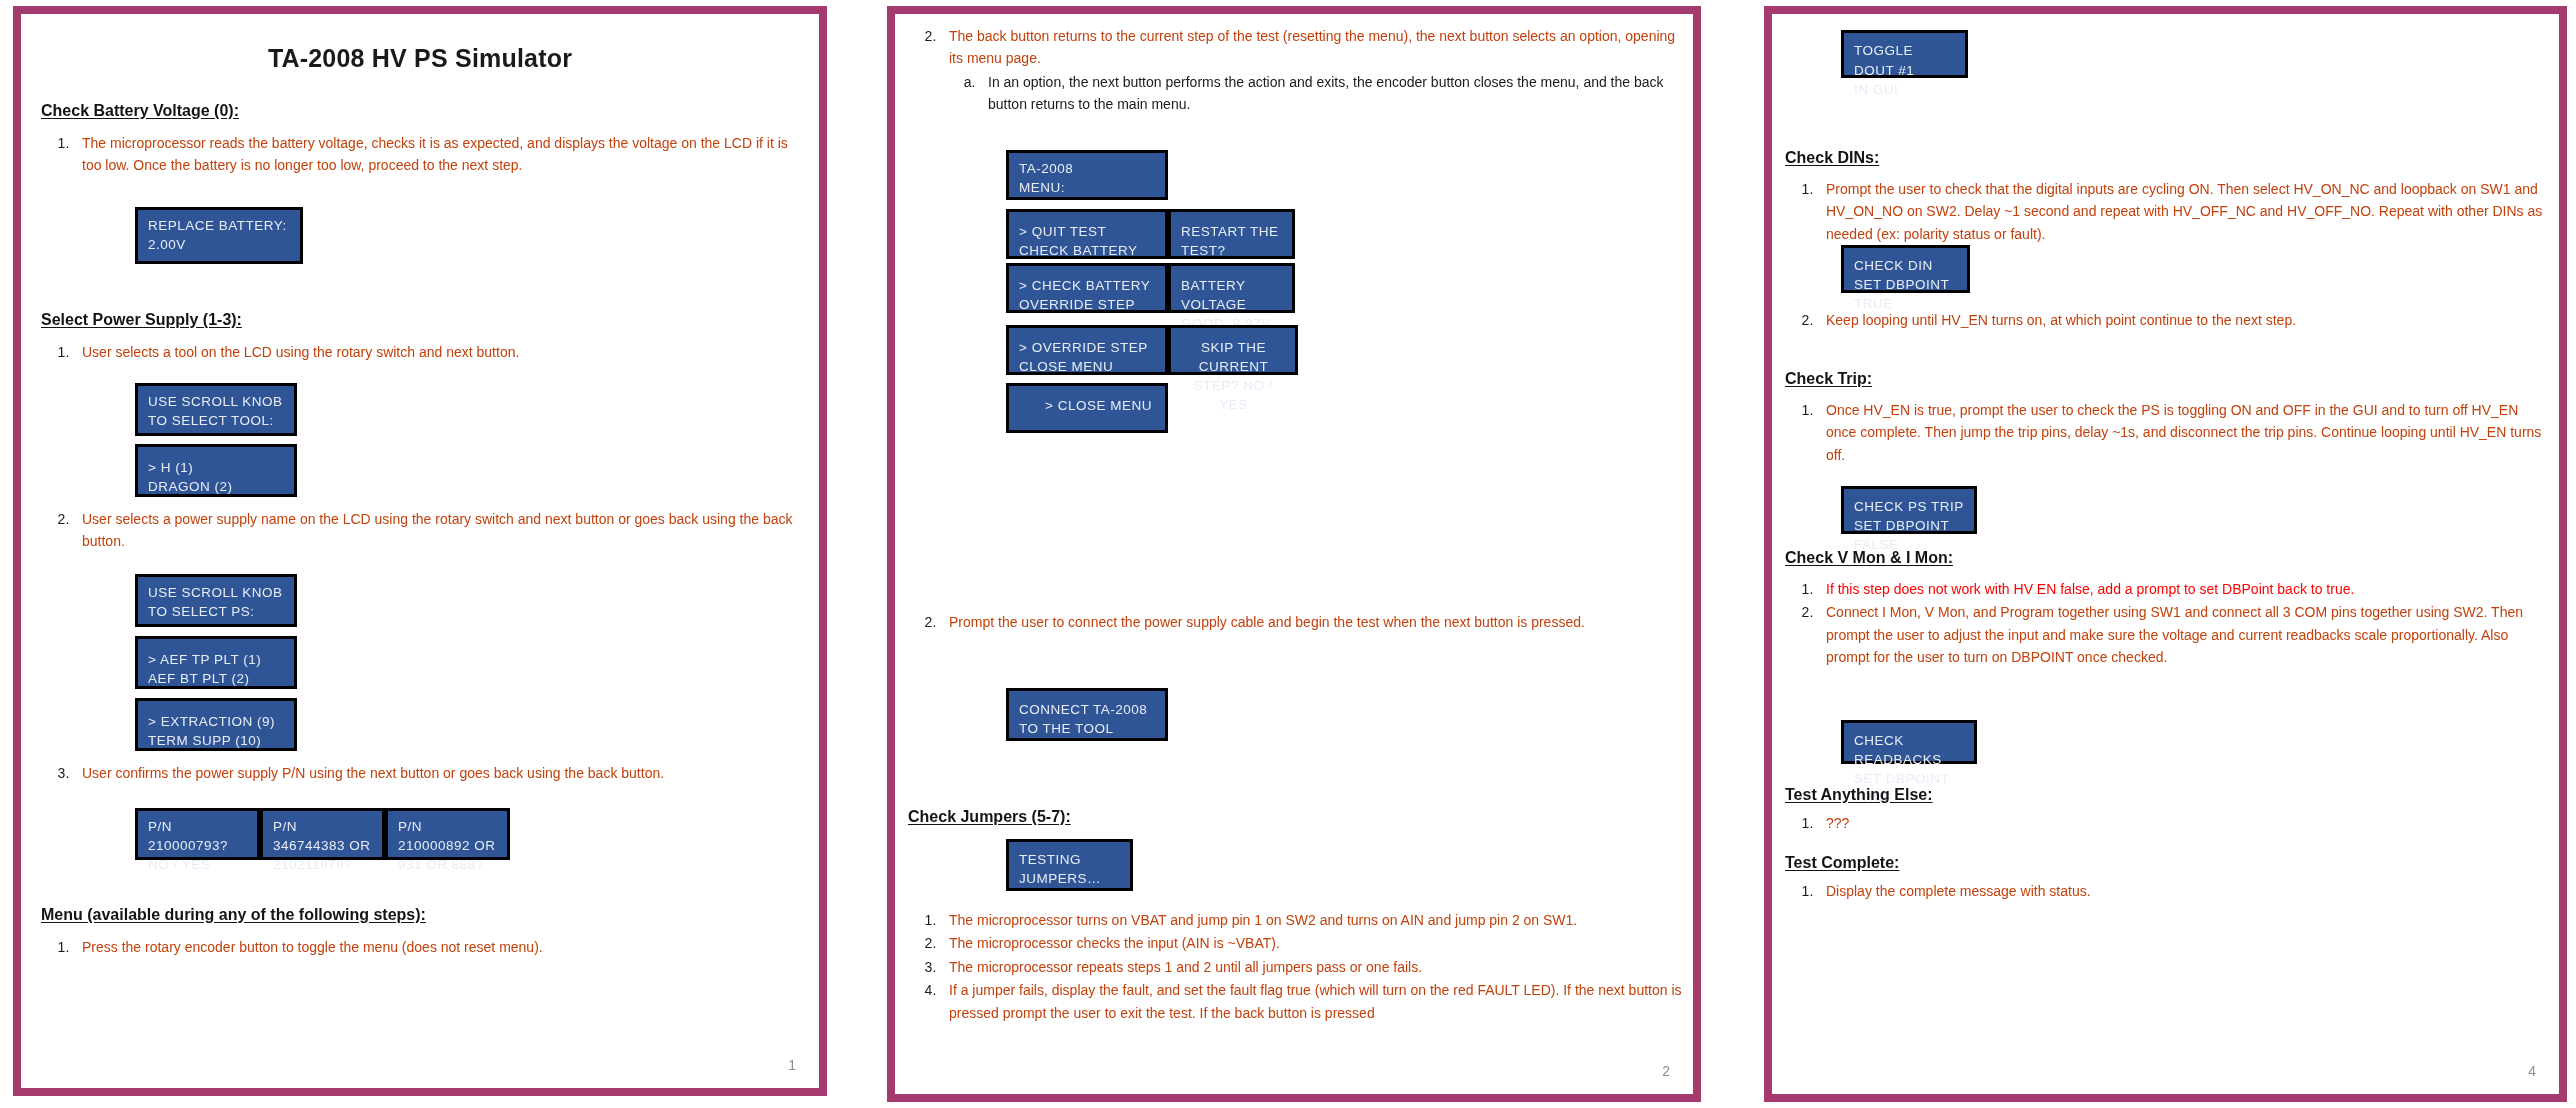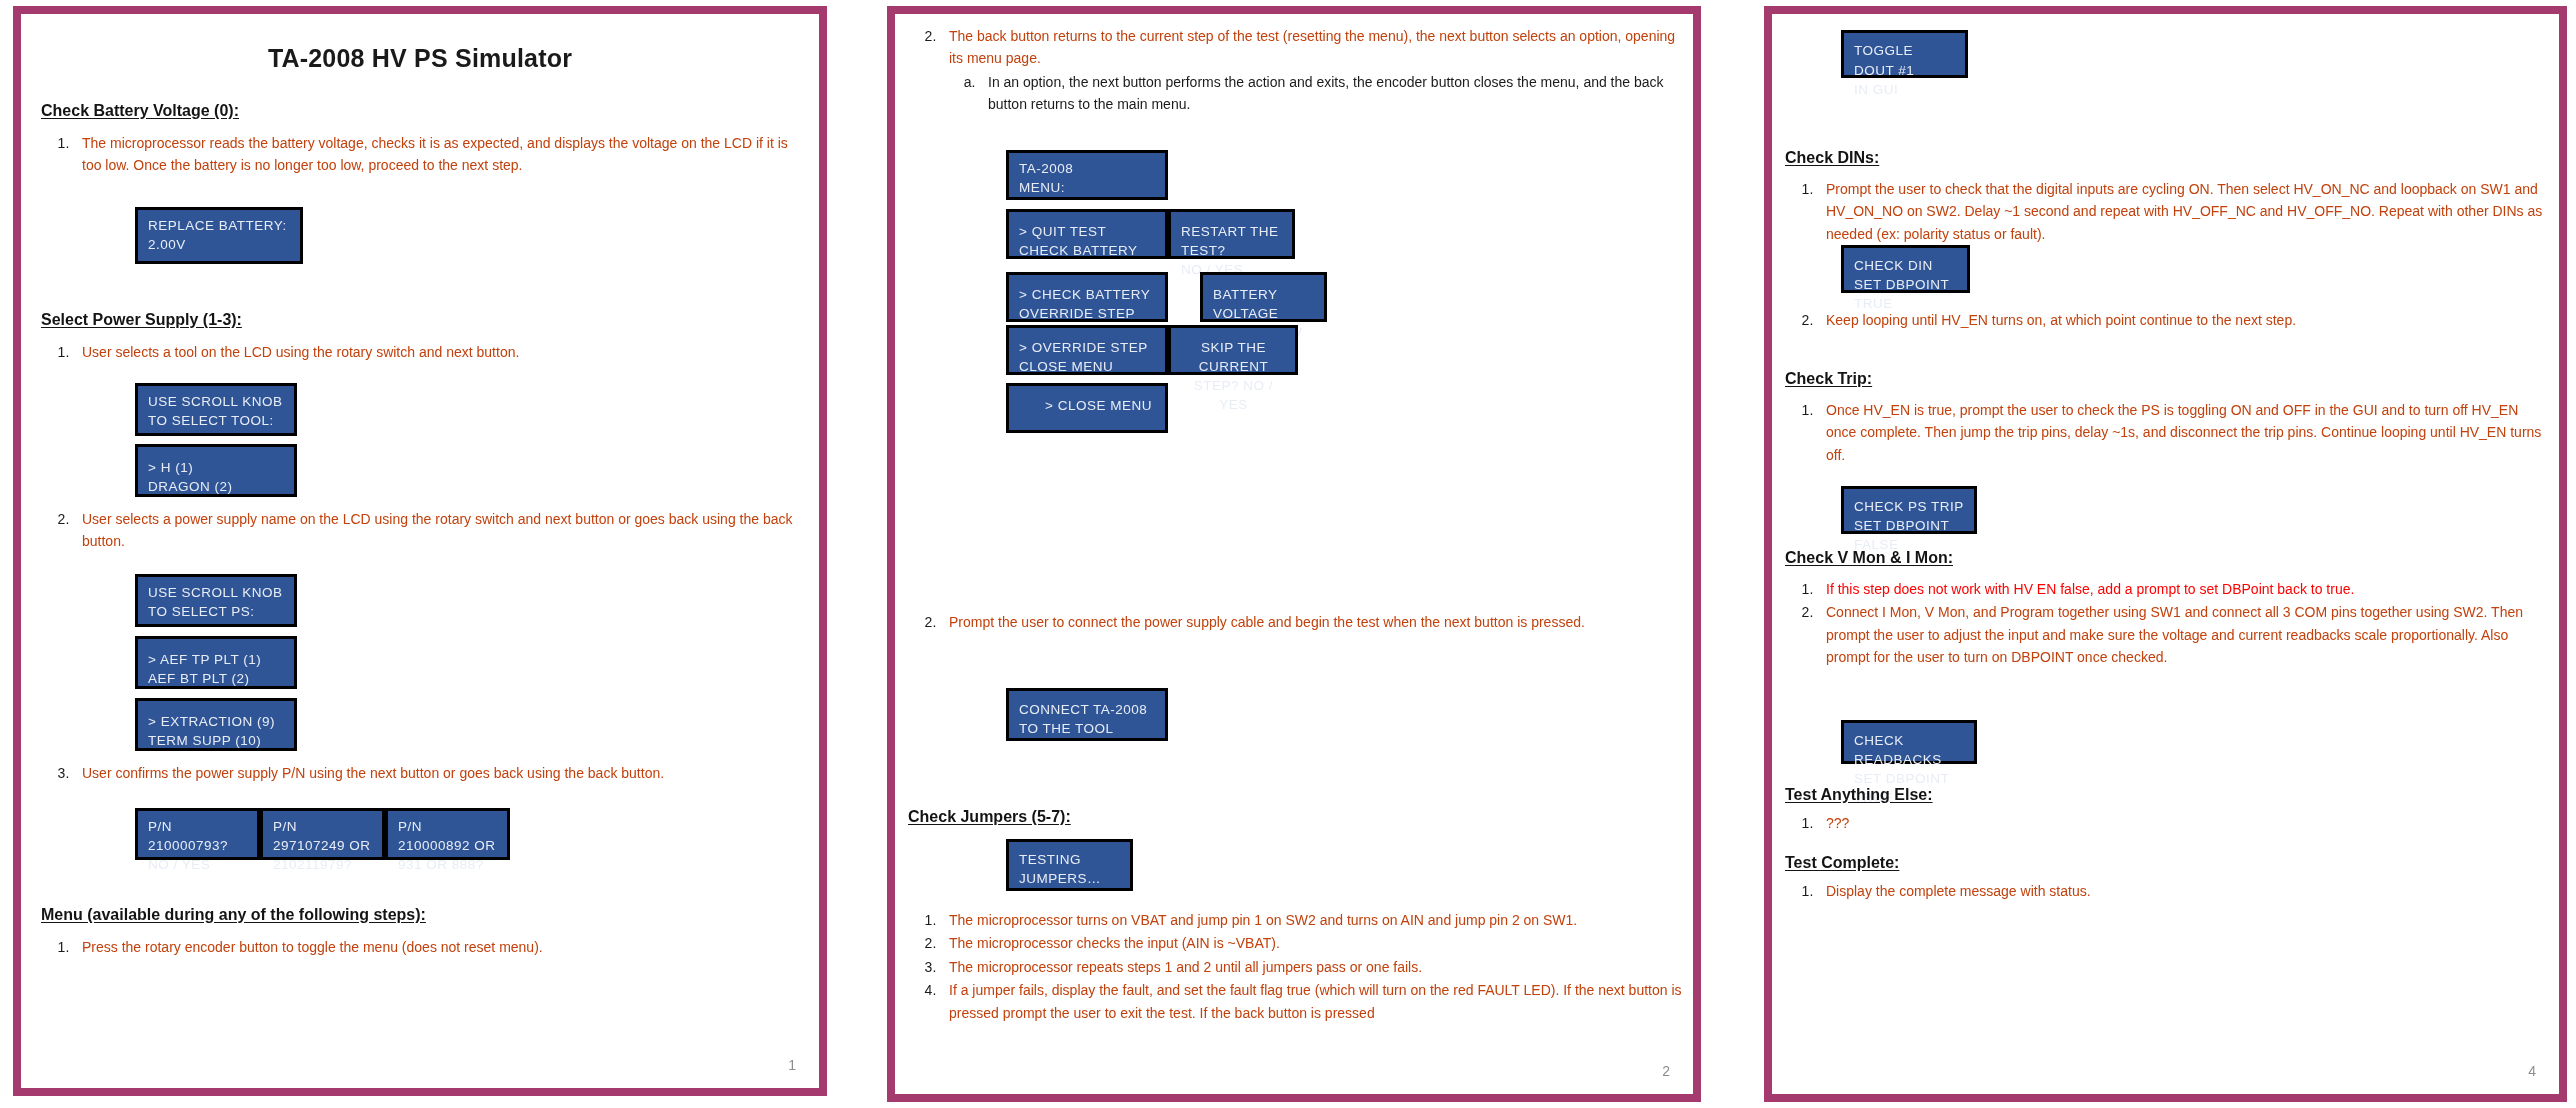--- a/index.html
+++ b/index.html
@@ -188,21 +188,21 @@
           <li>User confirms the power supply P/N using the next button or goes back using the back button.</li>
         </ol>
       </div>
 
       <div class="lcd-row" style="position:absolute;left:114px;top:794px;">
         <div class="lcd" style="width:125px;height:52px;">
           <span>P/N 210000793?</span>
           <span class="l2">NO / YES</span>
         </div>
         <div class="lcd" style="width:125px;height:52px;">
-          <span>P/N 297107249 OR</span>
+          <span>P/N 346744383 OR</span>
           <span class="l2">210211979?</span>
         </div>
         <div class="lcd" style="width:125px;height:52px;">
           <span>P/N 210000892 OR</span>
           <span class="l2">931 OR 888?</span>
         </div>
       </div>
 
       <div style="position:absolute;left:20px;top:892px;width:755px;">
         <div class="section-head">Menu (available during any of the following steps):</div>
@@ -238,21 +238,21 @@
         <div class="lcd" style="width:162px;height:50px;padding-top:10px;">
           <span>&gt; QUIT TEST</span>
           <span class="l2">CHECK BATTERY</span>
         </div>
         <div class="lcd" style="width:127px;height:50px;padding-top:10px;">
           <span>RESTART THE TEST?</span>
           <span class="l2">NO / YES</span>
         </div>
       </div>
 
-      <div class="lcd-row" style="position:absolute;left:111px;top:258px;gap:32px;">
+      <div class="lcd-row" style="position:absolute;left:111px;top:249px;">
         <div class="lcd" style="width:162px;height:50px;padding-top:10px;">
           <span>&gt; CHECK BATTERY</span>
           <span class="l2">OVERRIDE STEP</span>
         </div>
         <div class="lcd" style="width:127px;height:50px;padding-top:10px;">
           <span>BATTERY VOLTAGE</span>
           <span class="l2">GOOD: 8.97V</span>
         </div>
       </div>
 

